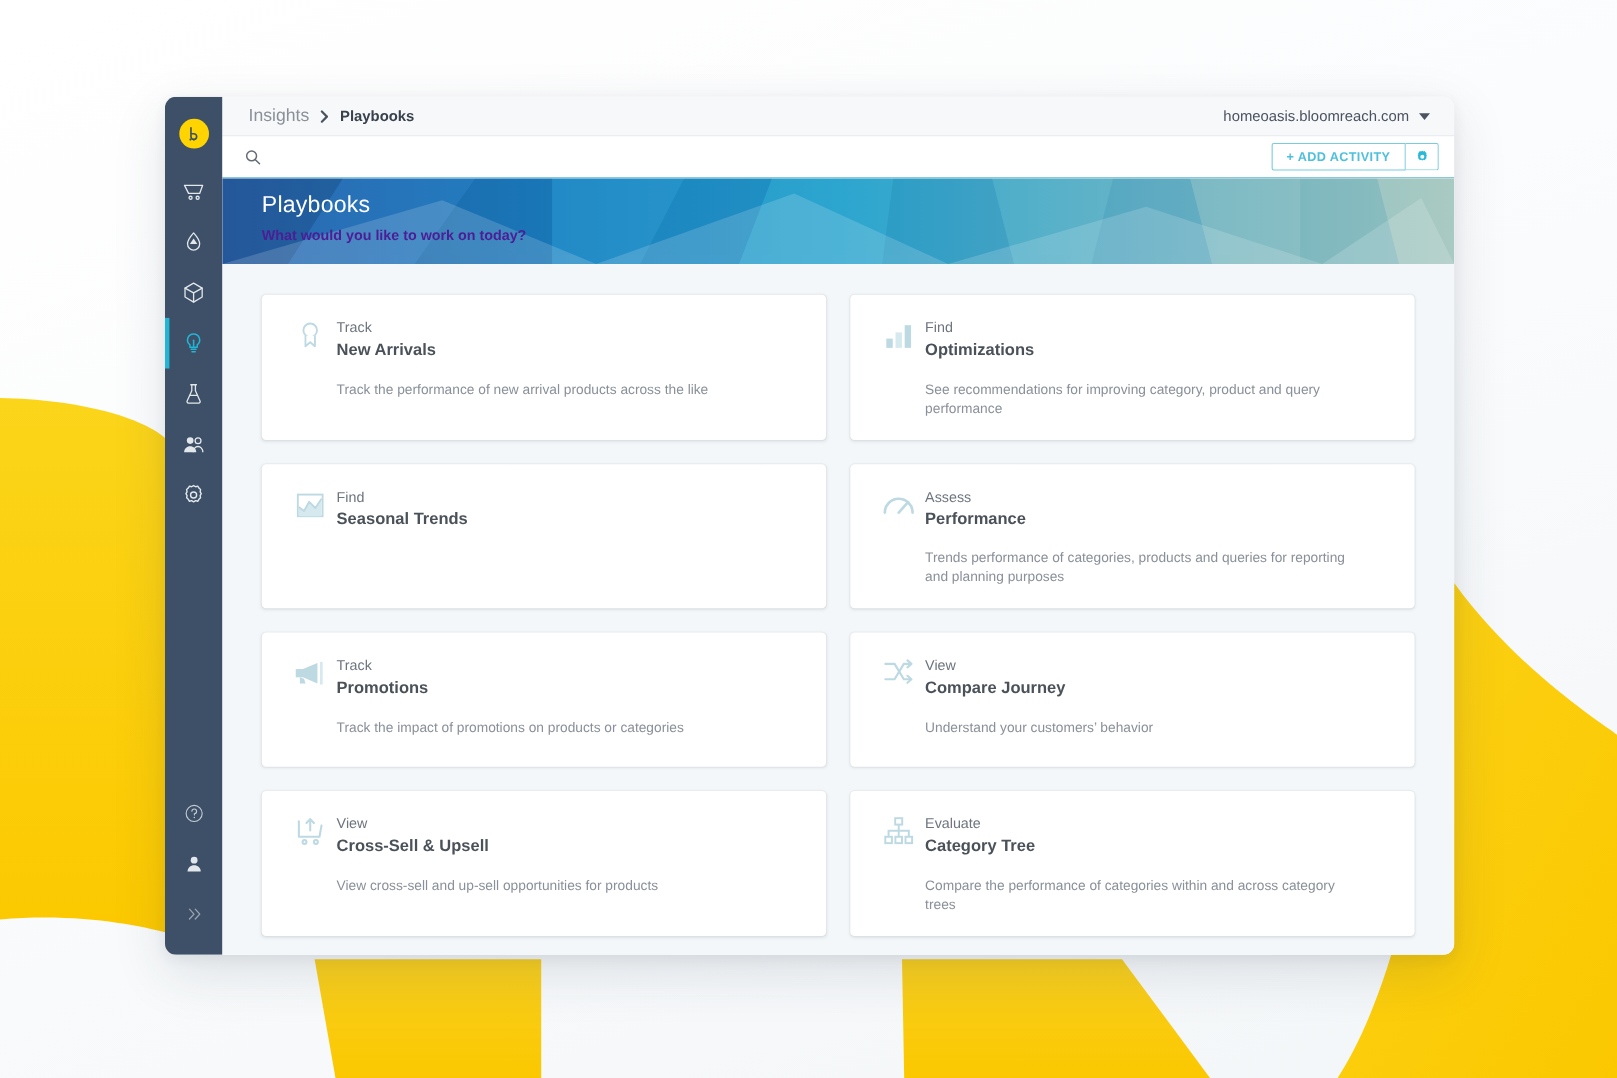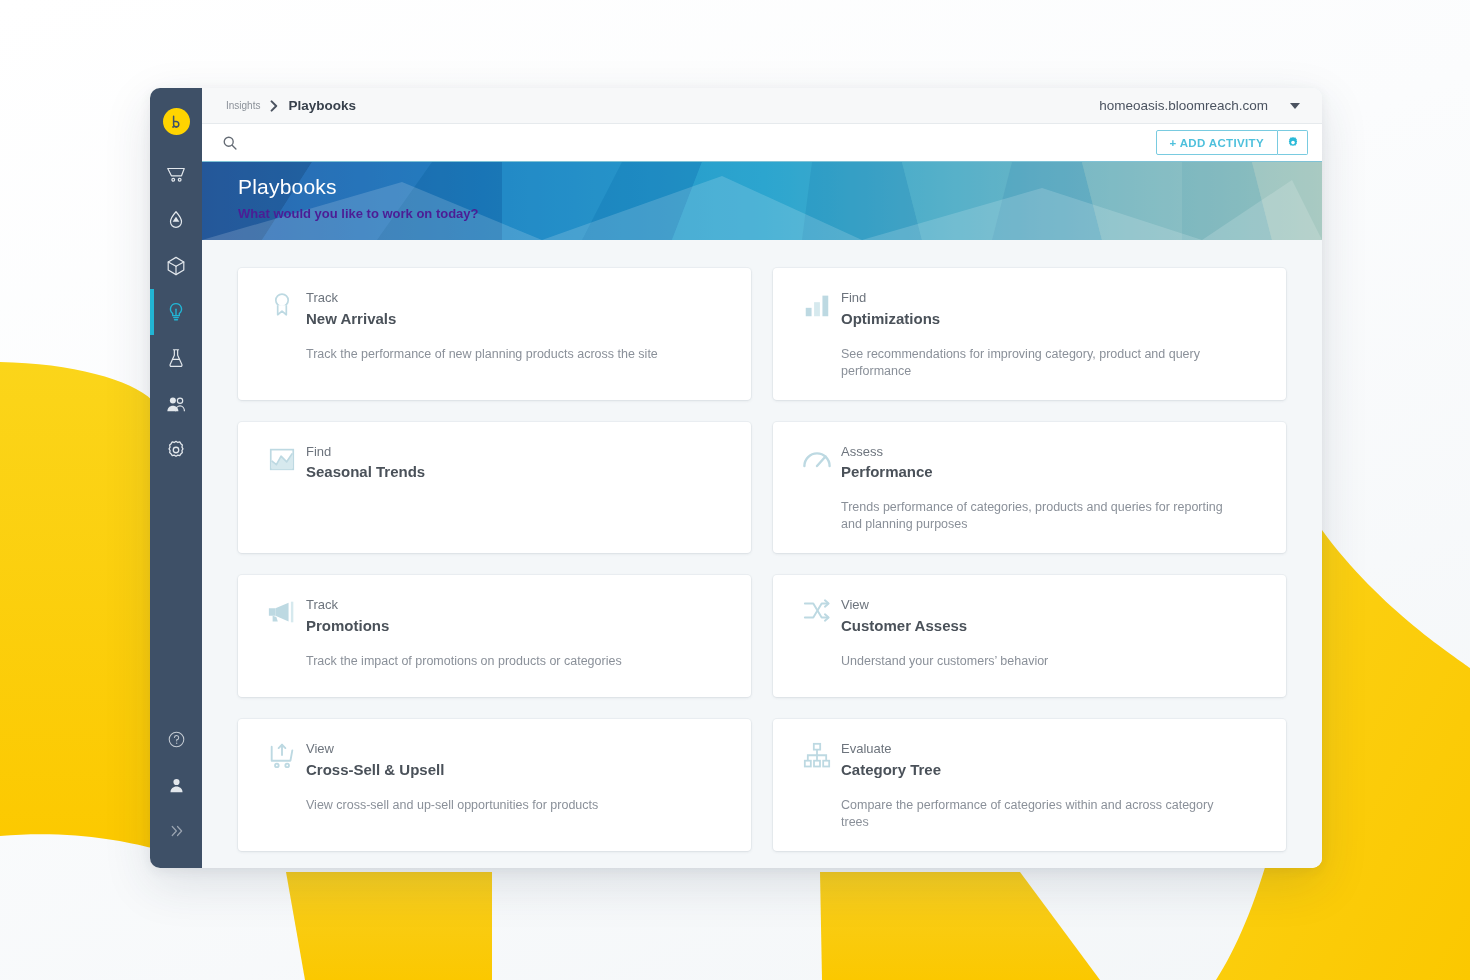--- a/index.html
+++ b/index.html
@@ -75,29 +75,29 @@
   
   .topbar {
     height: 36px;
     background: #f7f8f9;
     border-bottom: 1px solid #e6eaed;
     display: flex; align-items: center;
     padding: 0 22px 0 24px;
     flex-shrink: 0;
   }
   .crumb {
-    font-size: 10px; color: #8b9199;
+    font-size: 16px; color: #8b9199;
     cursor: pointer;
   }
   .crumb-sep {
     margin: 0 10px; color: #5f6b7a; font-size: 12px; font-weight: 700;
     display: flex; align-items: center;
   }
   .crumb-current { font-size: 13.5px; color: #38414c; font-weight: 700; }
-  .topbar-right { margin-left: auto; display: flex; align-items: center; gap: 22px; }
+  .topbar-right { margin-left: auto; display: flex; align-items: center; gap: 9px; }
   .domain-label { font-size: 13.5px; color: #4b5360; }
   .caret { width: 0; height: 0; border-left: 5px solid transparent; border-right: 5px solid transparent; border-top: 6px solid #4b5360; }
 
   
   .searchbar {
     height: 38px;
     background: #ffffff;
     border-bottom: 1px solid #7fc2d6;
     display: flex; align-items: center;
     padding: 0 14px 0 20px;
@@ -398,21 +398,21 @@
         <div class="card">
           <div class="card-icon">
             <svg width="30" height="30" viewBox="0 0 32 32" fill="none" stroke="#bdd9e2" stroke-width="1.8" stroke-linejoin="round">
               <circle cx="16" cy="11" r="6.6"></circle>
               <path d="M11.4 16.3 L11.4 26.4 L16 22.6 L20.6 26.4 L20.6 16.3" fill="#ffffff"></path>
             </svg>
           </div>
           <div class="card-body">
             <div class="card-kicker">Track</div>
             <div class="card-title">New Arrivals</div>
-            <div class="card-desc">Track the performance of new planning products across the site</div>
+            <div class="card-desc">Track the performance of new arrival products across the like</div>
           </div>
         </div>
 
         <div class="card">
           <div class="card-icon">
             <svg width="30" height="30" viewBox="0 0 32 32">
               <rect x="4" y="19" width="6.2" height="9" fill="#bdd9e2"></rect>
               <rect x="12.9" y="13" width="6.2" height="15" fill="#d6e9ee"></rect>
               <rect x="21.8" y="6" width="6.2" height="22" fill="#bdd9e2"></rect>
             </svg>
@@ -472,21 +472,21 @@
           <div class="card-icon">
             <svg width="30" height="28" viewBox="0 0 32 30" fill="none" stroke="#bdd9e2" stroke-width="2.1" stroke-linecap="round" stroke-linejoin="round">
               <path d="M3 7 L12 7 L21 22 L28 22"></path>
               <path d="M3 22 L12 22 L21 7 L28 7"></path>
               <path d="M24.5 3.6 L28.4 7 L24.5 10.4"></path>
               <path d="M24.5 18.6 L28.4 22 L24.5 25.4"></path>
             </svg>
           </div>
           <div class="card-body">
             <div class="card-kicker">View</div>
-            <div class="card-title">Customer Assess</div>
+            <div class="card-title">Compare Journey</div>
             <div class="card-desc">Understand your customers’ behavior</div>
           </div>
         </div>
 
         <div class="card">
           <div class="card-icon">
             <svg width="30" height="30" viewBox="0 0 32 32" fill="none" stroke="#bdd9e2" stroke-width="2" stroke-linecap="round" stroke-linejoin="round">
               <path d="M5 6 L5 21 L25 21 L27 10"></path>
               <path d="M16 4 L16 15"></path>
                 <path d="M12.4 7.6 L16 4 L19.6 7.6"></path>

